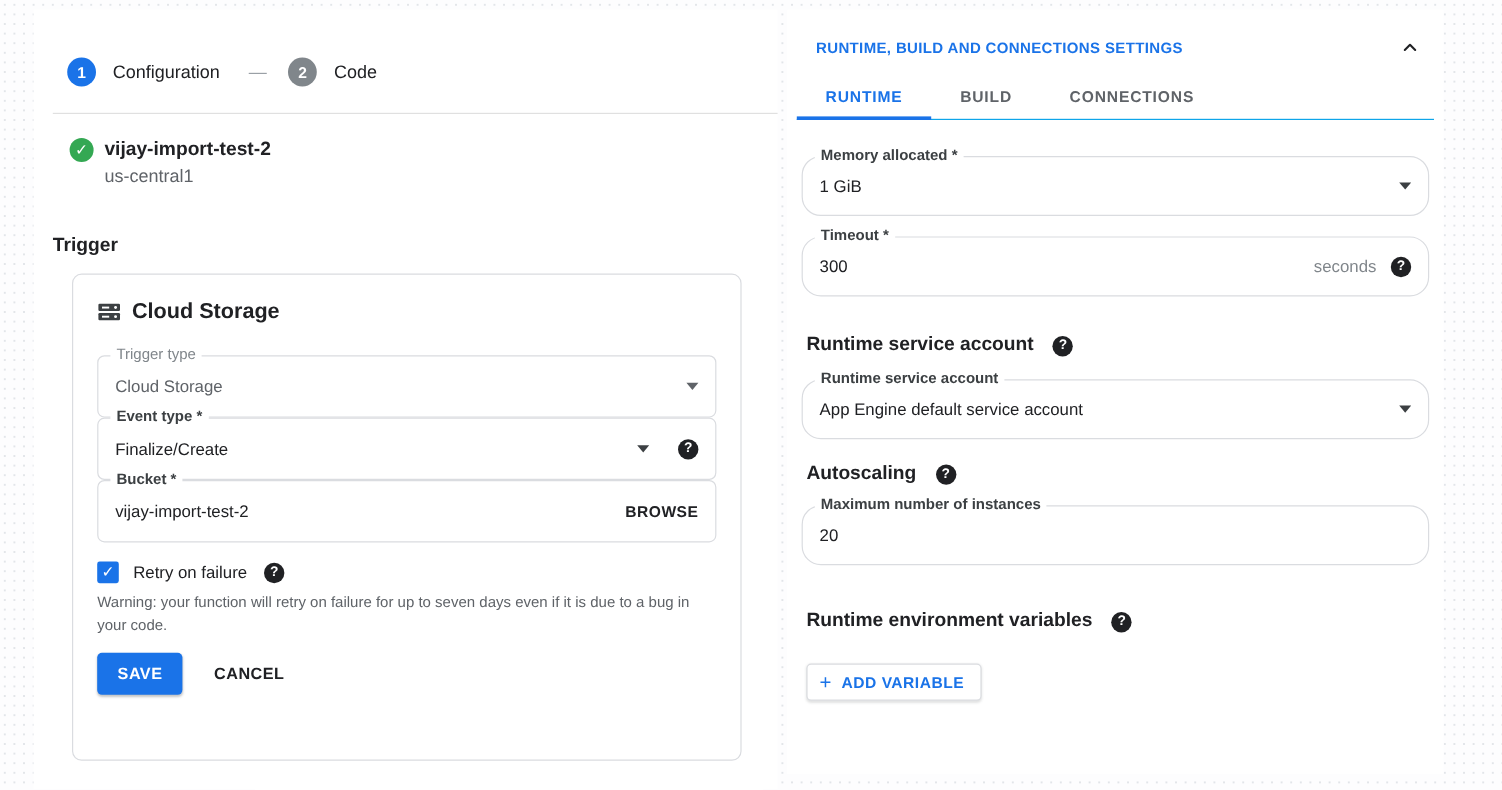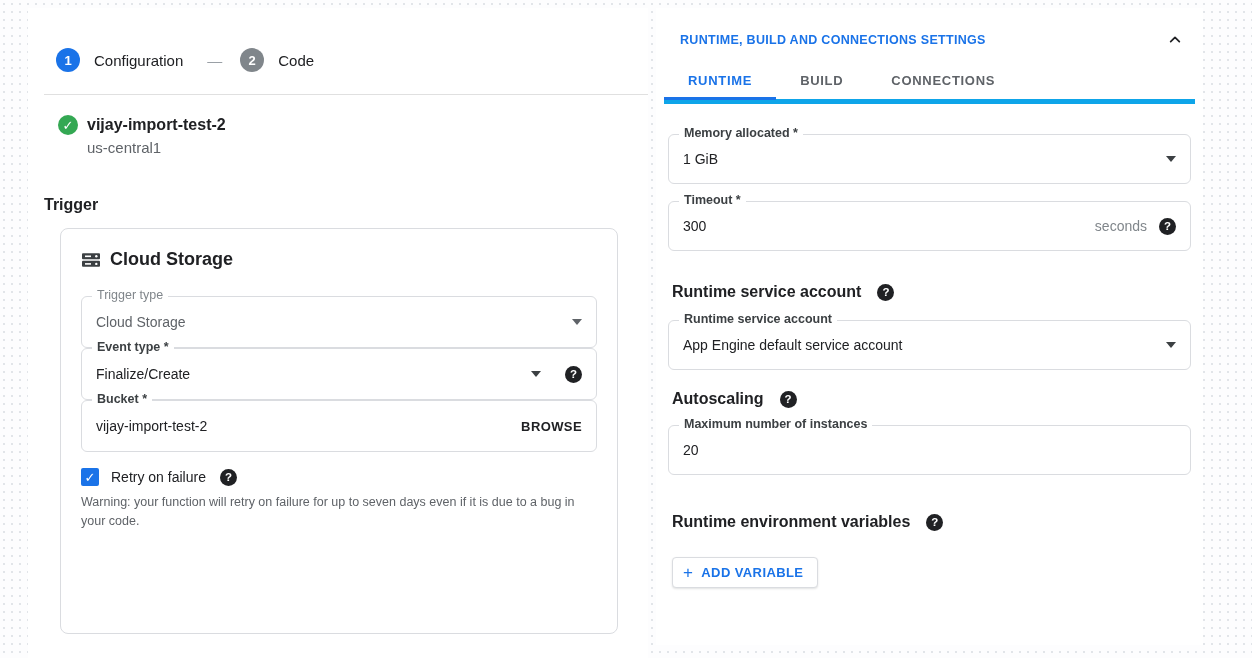--- a/index.html
+++ b/index.html
@@ -68,27 +68,27 @@
     box-shadow:0 1px 2px rgba(60,64,67,.3); }
   .cancel-btn { background:none; border:none; color:#202124; font-size:13.5px; font-weight:700;
     letter-spacing:.4px; margin-left:26px; font-family:inherit; cursor:pointer; }
 
   
   .settings-header { display:flex; align-items:center; justify-content:space-between;
     padding:24px 12px 0 16px; }
   .settings-header-text { color:#1a73e8; font-size:12.5px; font-weight:700; letter-spacing:.3px; cursor:pointer; }
   .collapse-btn { background:none; border:none; cursor:pointer; display:flex; align-items:center; }
 
-  .tabs-row { display:flex; margin-top:16px; border-bottom:5px solid #0ea5e9; }
+  .tabs-row { display:flex; margin-top:16px; border-bottom:1px solid #0ea5e9; }
   .tab { padding:0 24px; height:36px; display:flex; align-items:center; font-size:13px; font-weight:700;
     letter-spacing:.7px; color:#5f6368; cursor:pointer; border-bottom:3px solid transparent; margin-bottom:-1px; }
   .tab.active { color:#1a73e8; border-bottom-color:#1a73e8; }
 
   .rp-field { margin:0 4px; }
-  .rp-field .field { height:50px; border-radius:6px; }
+  .rp-field .field { height:50px; border-radius:16px; }
   .mem-field { margin-top:30px; }
   .timeout-field { margin-top:17px; }
 
   .section-heading-right { display:flex; align-items:center; font-size:16px; font-weight:700; margin:32px 0 0 8px; }
   .section-heading-right .help-badge { margin-left:16px; }
   .sa-field { margin-top:19px; }
   .ah { margin-top:20px; }
   .max-field { margin-top:17px; }
   .eh { margin-top:38px; }
 
@@ -159,20 +159,24 @@
       <button class="browse-btn">BROWSE</button>
     </div>
 
     <div class="retry-row">
       <div class="checkbox">✓</div>
       <div class="retry-label">Retry on failure</div>
       <span class="help-badge">?</span>
     </div>
     <div class="warning-text">Warning: your function will retry on failure for up to seven days even if it is due to a bug in your code.</div>
 
+    <div class="btn-row">
+      <button class="save-btn">SAVE</button>
+      <button class="cancel-btn">CANCEL</button>
+    </div>
 
   </div>
 </div>
 
 <div class="panel panel-right">
 
   <div class="settings-header">
     <div class="settings-header-text">RUNTIME, BUILD AND CONNECTIONS SETTINGS</div>
     <button class="collapse-btn">
       <svg width="16" height="16" viewBox="0 0 24 24">

